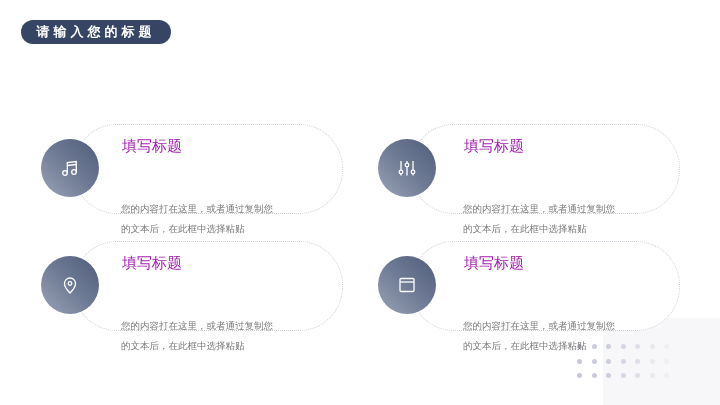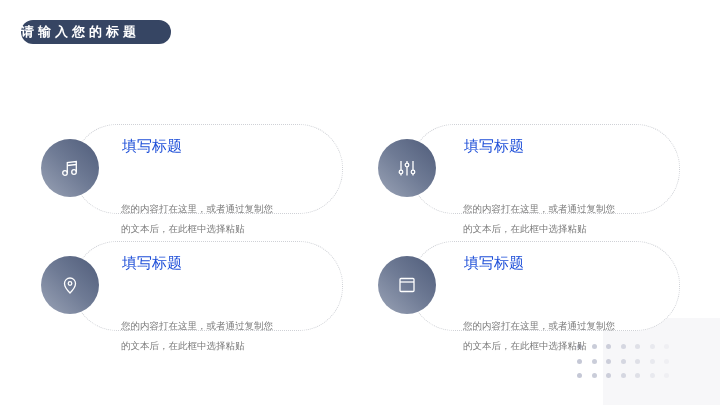--- a/index.html
+++ b/index.html
@@ -4,41 +4,41 @@
 <style>
   html, body { margin: 0; padding: 0; }
   body {
     width: 720px; height: 405px; overflow: hidden; position: relative;
     background: #ffffff;
     font-family: "DejaVu Sans", "Liberation Sans", sans-serif;
   }
   .title-pill {
     position: absolute; left: 21px; top: 20px; width: 150px; height: 24px;
     border-radius: 12px; background: #364563; color: #ffffff;
-    font-size: 13px; letter-spacing: 4px; line-height: 24px; text-align: left;
+    font-size: 13px; letter-spacing: 4px; line-height: 24px; text-align: center;
     font-weight: bold;
   }
   .deco-rect {
     position: absolute; left: 603px; top: 318px; width: 117px; height: 87px;
     background: #f7f7f9;
   }
   .dots { position: absolute; left: 577px; top: 344px; }
   .dot { position: absolute; width: 5px; height: 5px; border-radius: 50%; }
   .card {
     position: absolute; width: 268px; height: 88px;
     border: 1px dotted #cfd1d6; border-radius: 44px; background: #ffffff;
   }
   .circle {
     position: absolute; width: 58px; height: 58px; border-radius: 50%;
     background: linear-gradient(225deg, #4f5c7a 0%, #6f7b95 50%, #9aa3b6 100%);
     display: flex; align-items: center; justify-content: center;
   }
   .circle svg { width: 20px; height: 20px; }
   .card-title {
-    position: absolute; font-size: 15px; color: #1d4ed8;
+    position: absolute; font-size: 15px; color: #a21caf;
     font-family: "DejaVu Sans", sans-serif;
   }
   .card-body {
     position: absolute; font-size: 9.5px; color: #7a7a7a; line-height: 20px; width: 180px; margin-top: 40px;
   }
 </style>
 </head>
 <body>
 
 <div class="title-pill">请输入您的标题</div>

